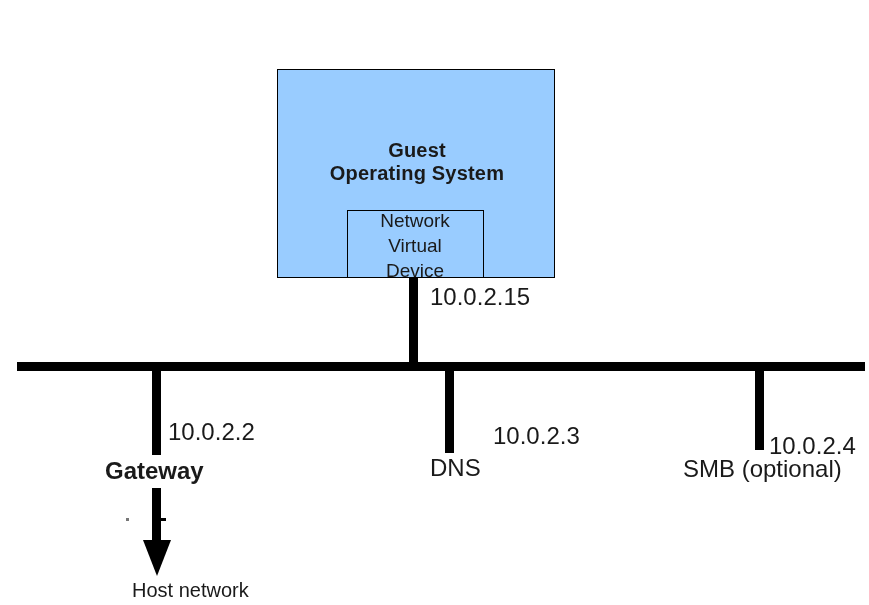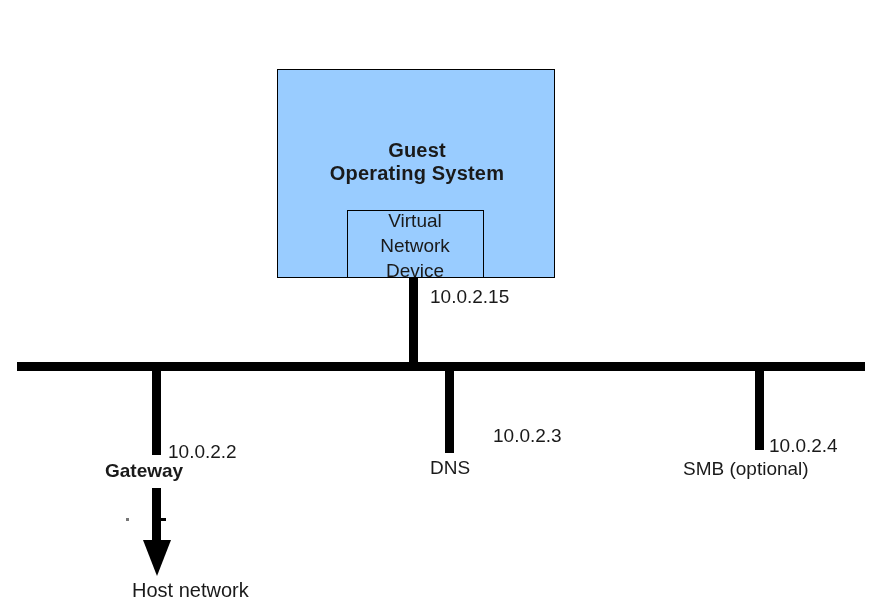--- a/index.html
+++ b/index.html
@@ -55,46 +55,46 @@
     border-left: 14px solid transparent;
     border-right: 14px solid transparent;
     border-top: 36px solid #000;
   }
   .artifact-dot  { position: absolute; left: 126px; top: 518px; width: 3px; height: 3px; background: #777; }
   .artifact-tick { position: absolute; left: 158px; top: 518px; width: 8px; height: 3px; background: #000; }
 
   
   .lbl {
     position: absolute;
-    font-size: 19px; line-height: 20px;
+    font-size: 24px; line-height: 20px;
     white-space: nowrap; color: #1a1a1a;
   }
   .lbl-guest-ip  { left: 430px; top: 287px; }
-  .lbl-gw-ip     { left: 168px; top: 442px; }
+  .lbl-gw-ip     { left: 168px; top: 422px; }
   .lbl-gw        { left: 105px; top: 461px; font-weight: bold; }
   .lbl-dns-ip    { left: 461px; top: 426px; margin-left: 32px; }
   .lbl-dns       { left: 430px; top: 458px; }
   .lbl-smb-ip    { left: 769px; top: 436px; }
   .lbl-smb       { left: 683px; top: 459px; }
   .lbl-host      { left: 92px;  top: 580px; font-size: 20px; margin-left: 40px; }
 </style>
 </head>
 <body>
 
 <div class="diagram">
 
   <div class="guest-box">
     <div class="guest-title">
       <div>Guest</div>
       <div>Operating System</div>
     </div>
     <div class="vnd-box">
       <div class="vnd-text">
+        <div>Network</div>
         <div>Virtual</div>
-        <div>Network</div>
         <div>Device</div>
       </div>
     </div>
   </div>
 
   <div class="line connector-guest"></div>
   <div class="lbl lbl-guest-ip">10.0.2.15</div>
 
   <div class="line bus"></div>
 

